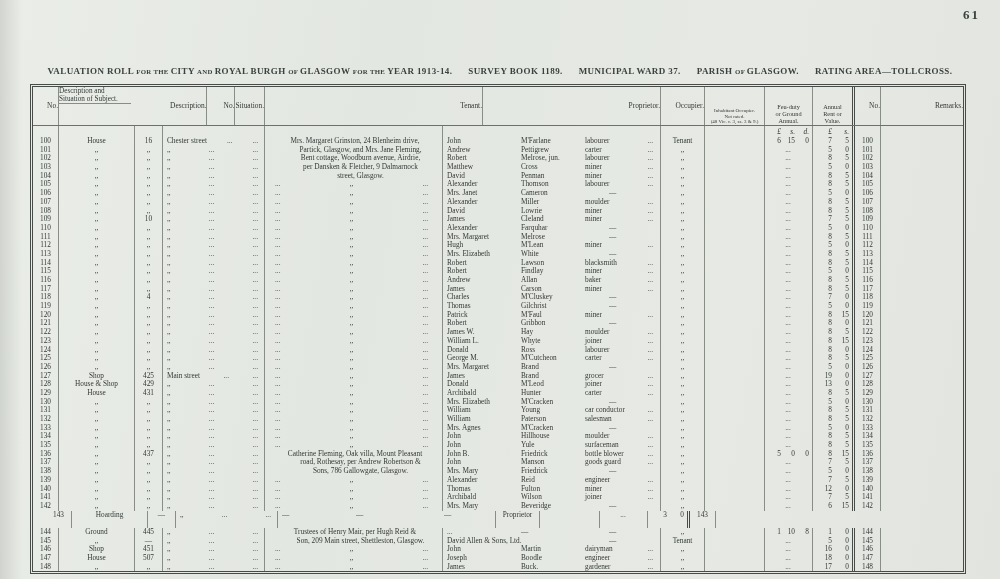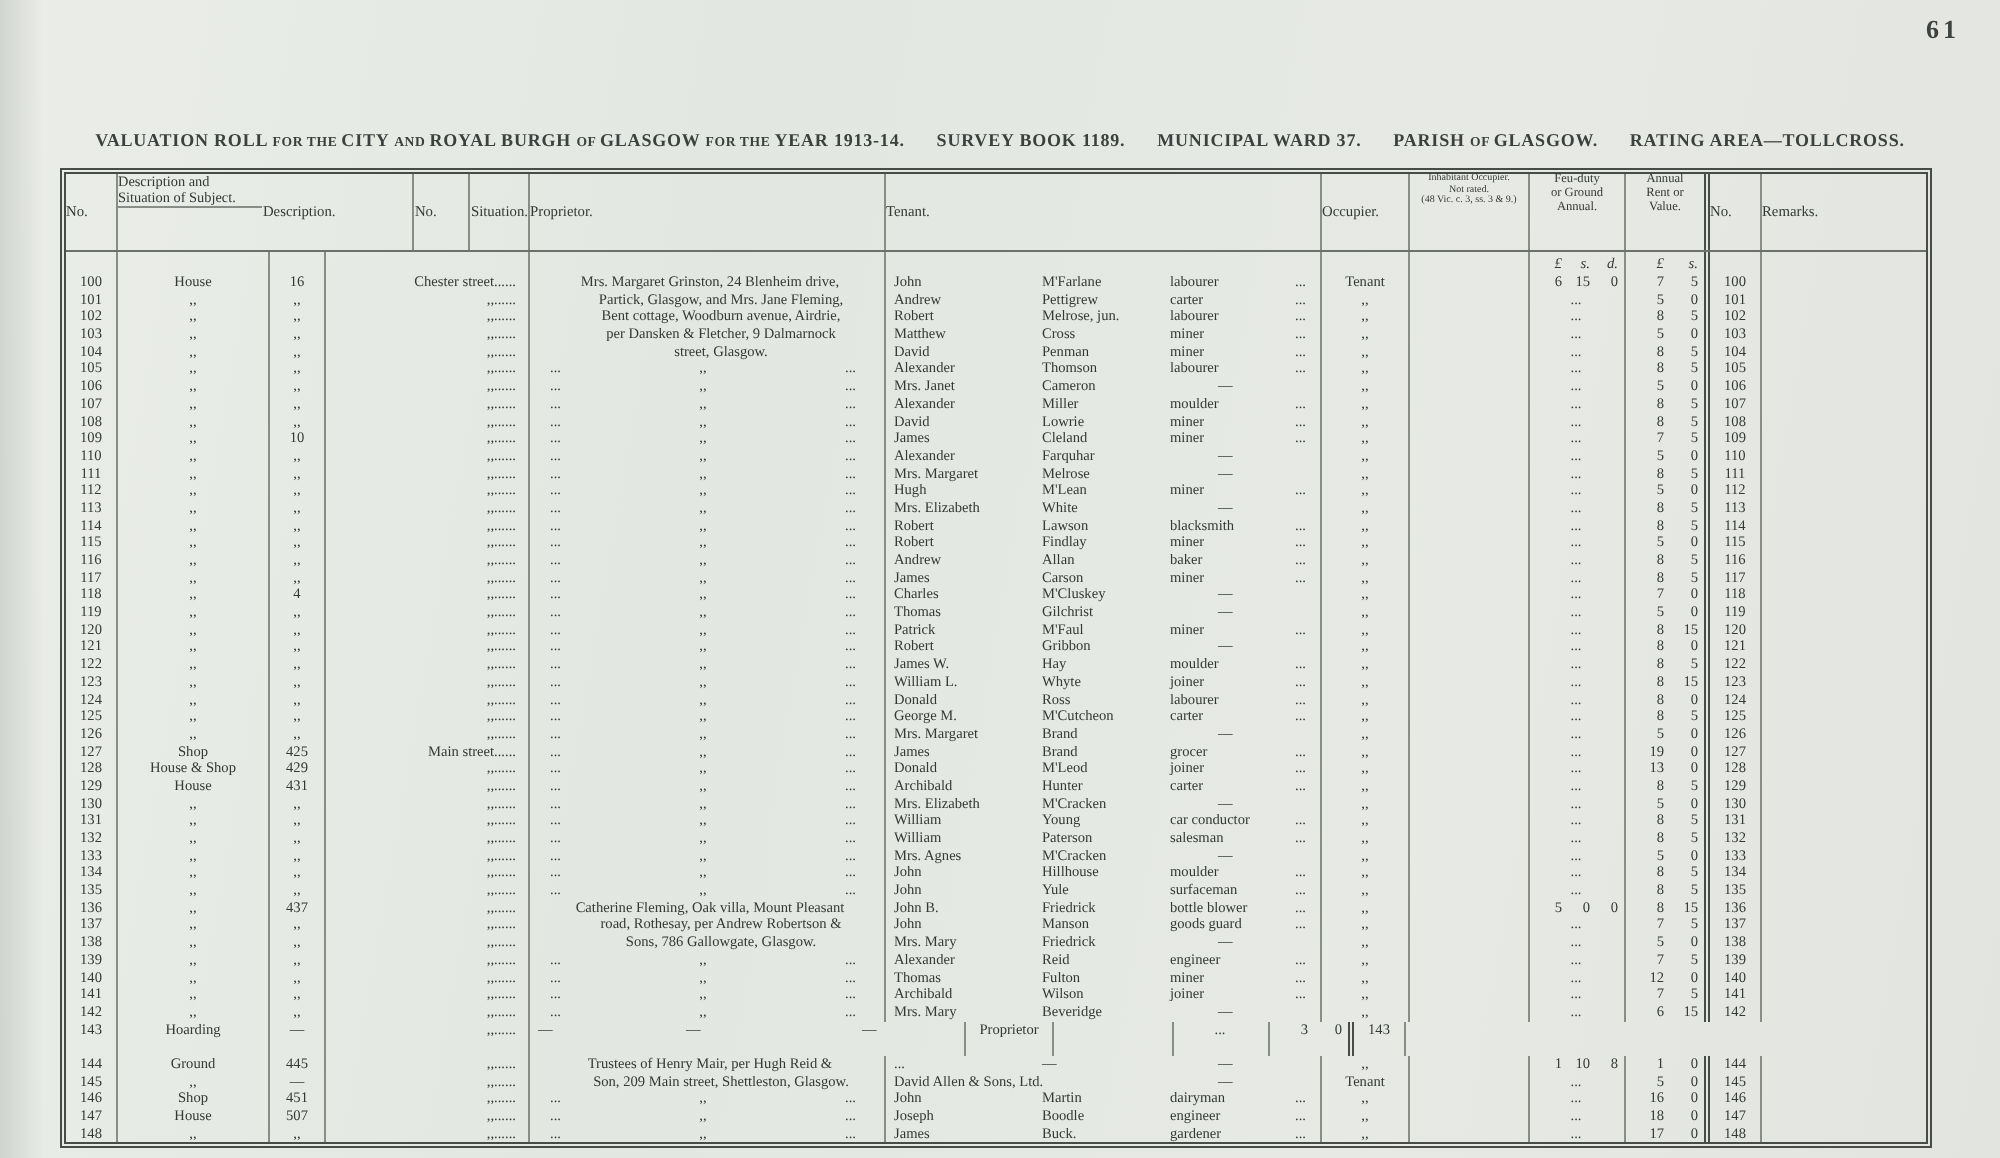--- a/index.html
+++ b/index.html
@@ -16,39 +16,39 @@
   .vtable{position:absolute;left:30px;top:84px;width:936px;border:3px double #474c48;box-sizing:border-box;}
   .bR{border-right:1px solid #888d86;}
   .bRD{border-right:3px double #474c48;}
 
   
   .w-n1{width:26px}.w-desc{width:76px}.w-dn{width:28px}.w-sit{width:102px}.w-prop{width:178px}
   .w-tf{width:74px}.w-ts{width:66px}.w-oc{width:78px}.w-op{width:44px}.w-inh{width:60px}
   .w-feu{width:48px}.w-ann{width:42px}.w-n2{width:26px}.w-rem{flex:1}
 
   .thead{display:flex;align-items:stretch;height:38px;border-bottom:1px solid #6c716b;}
-  .hcell{box-sizing:border-box;display:flex;align-items:center;justify-content:flex-start;
+  .hcell{box-sizing:border-box;display:flex;align-items:center;justify-content:flex-end;
     text-align:center;font-size:7.4px;line-height:8px;}
   .hgroup{box-sizing:border-box;width:206px;display:flex;flex-direction:row;}
   .hgt{height:16px;border-bottom:1px solid #888d86;display:flex;align-items:center;justify-content:center;font-size:7.2px;}
   .hgb{flex:1;display:flex;align-items:stretch;}
   .hgb .hcell{height:auto;}
   .hsit{flex:1;}
   .tiny{flex-direction:column;font-size:5px;line-height:5.6px;}
   .sm3{flex-direction:column;font-size:6.3px;line-height:6.9px;}
 
   .crow{display:flex;height:11px;line-height:12px;font-size:7.4px;}
   .cur span{font-style:italic;}
 
   .row{display:flex;height:8.7px;line-height:8.7px;font-size:7.3px;}
-  .row.tall{height:17.4px;}
+  .row.tall{height:17.4px;margin-left:13px;}
   .c{box-sizing:border-box;padding:0 2px;overflow:hidden;white-space:nowrap;}
   .cen{text-align:center;}
   .nw{overflow:visible;padding-left:4px;}
-  .sit{display:flex;justify-content:flex-end;padding:0 6px 0 4px;}
+  .sit{display:flex;justify-content:space-between;padding:0 6px 0 4px;}
   .prop{padding-left:5px;text-align:center;}
   .prop .ind{padding-left:11px;}
   .prop .ind2{padding-left:24px;}
   .dit{display:flex;justify-content:space-between;padding:0 14px 0 10px;}
   .occ{display:flex;justify-content:space-between;padding-right:7px;gap:16px;}
   .occ.dash{display:block;padding-left:26px;}
   .money{display:flex;justify-content:flex-end;padding-right:3px;}
   .money.cen{display:block;text-align:center;}
   .m3 span{display:inline-block;width:14px;text-align:right;}
   .m2 span{display:inline-block;width:17px;text-align:right;}
@@ -74,25 +74,25 @@
               <span>Description.</span>
             </div>
           <div class="hcell w-dn bR">
               <span>No.</span>
             </div>
           <div class="hcell hsit">
               <span>Situation.</span>
             </div>
         </div>
       </div>
+      <div class="hcell bR" style="width:218px">
+          <span>Tenant.</span>
+        </div>
       <div class="hcell w-prop bR">
           <span>Proprietor.</span>
-        </div>
-      <div class="hcell bR" style="width:218px">
-          <span>Tenant.</span>
         </div>
       <div class="hcell w-op bR">
           <span>Occupier.</span>
         </div>
       <div class="hcell w-inh bR tiny">
         <span>Inhabitant Occupier.</span>
         <span>Not rated.</span>
         <span>(48 Vic. c. 3, ss. 3 &amp; 9.)</span>
       </div>
       <div class="hcell w-feu bR sm3">

